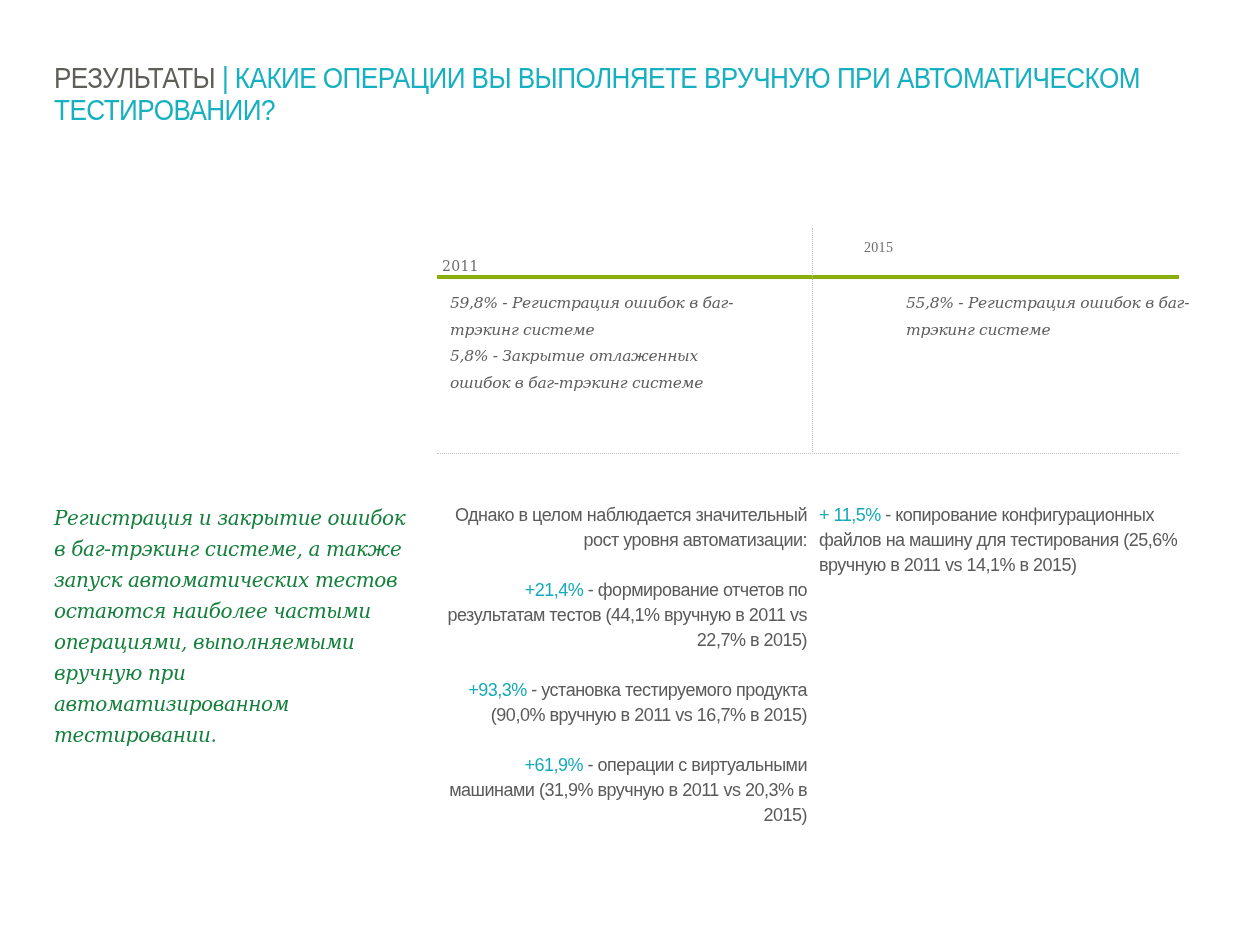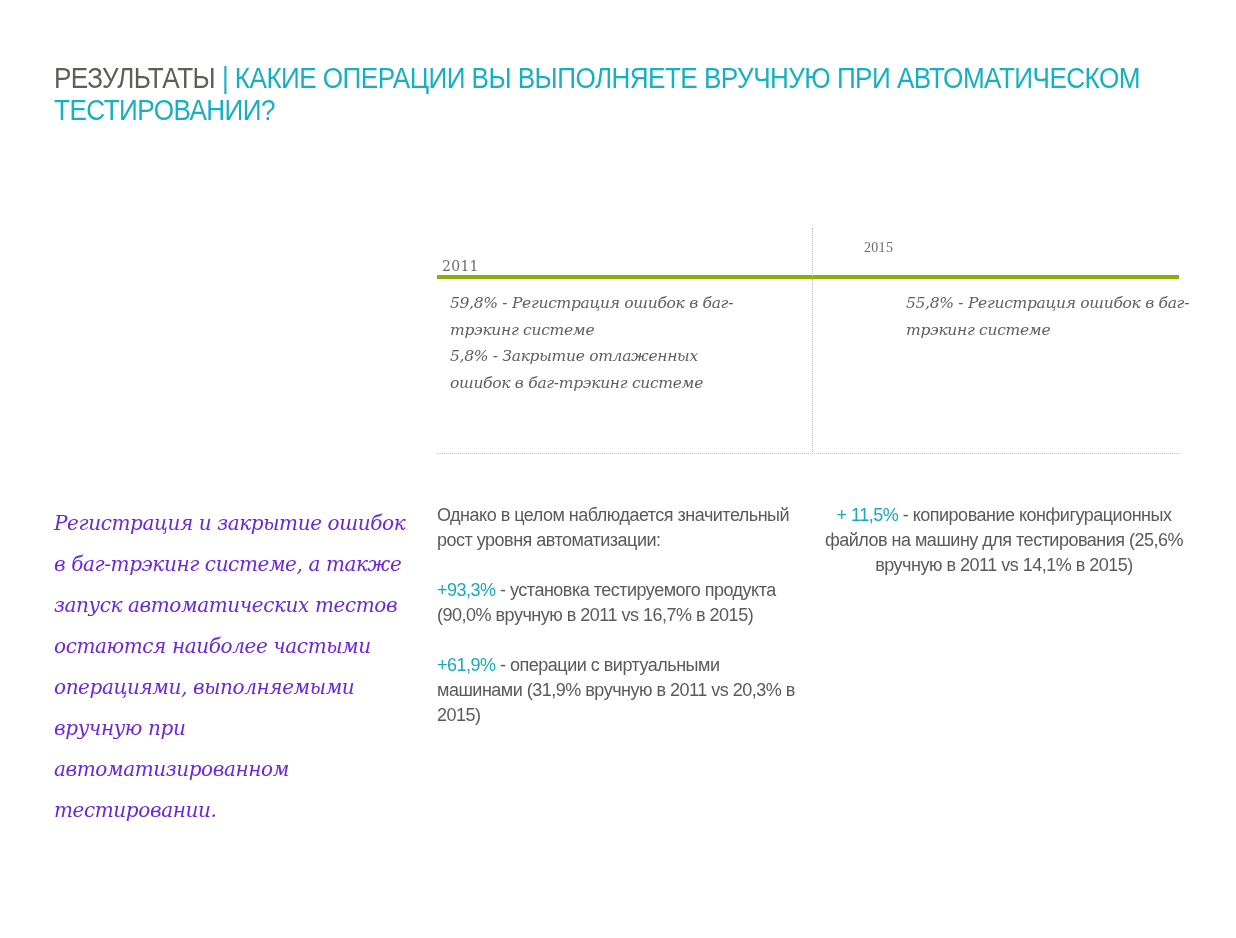--- a/index.html
+++ b/index.html
@@ -94,35 +94,35 @@
     .items .item { display: block; }
 
     .callout {
       position: absolute;
       left: 54px;
       top: 503px;
       width: 360px;
       font-family: "DejaVu Serif", serif;
       font-style: italic;
       font-size: 20px;
-      line-height: 41px;
-      color: #6d28d9;
+      line-height: 31px;
+      color: #15803d;
       letter-spacing: -0.4px;
     }
 
     .growth {
       position: absolute;
       font-family: "Liberation Sans", sans-serif;
       font-size: 18px;
       line-height: 25px;
       color: #5a5a5a;
       letter-spacing: -0.5px;
     }
-    .growth-left { left: 437px; top: 503px; width: 370px; }
-    .growth-right { left: 819px; top: 503px; width: 370px; text-align: center; }
+    .growth-left { left: 437px; top: 503px; width: 370px; text-align: right; }
+    .growth-right { left: 819px; top: 503px; width: 370px; }
     .growth .para { display: block; margin-bottom: 25px; }
     .growth .delta { color: #16aab9; }
   </style>
 </head>
 <body>
 
 <div class="title">
   <span class="prefix">РЕЗУЛЬТАТЫ</span><span class="sep"> <span>|</span>  </span><span class="question">КАКИЕ ОПЕРАЦИИ ВЫ ВЫПОЛНЯЕТЕ ВРУЧНУЮ ПРИ АВТОМАТИЧЕСКОМ ТЕСТИРОВАНИИ?</span>
 </div>
 
@@ -144,19 +144,20 @@
     <div class="items">
       <span class="item">55,8% - Регистрация ошибок в баг-трэкинг системе</span>
     </div>
   </div>
 </div>
 
 <div class="callout">Регистрация и закрытие ошибок в баг-трэкинг системе, а также запуск автоматических тестов остаются наиболее частыми операциями, выполняемыми вручную при автоматизированном тестировании.</div>
 
 <div class="growth growth-left">
   <span class="para">Однако в целом наблюдается значительный рост уровня автоматизации:</span>
+  <span class="para"><span class="delta">+21,4%</span><span> - формирование отчетов  по результатам тестов (44,1% вручную в 2011 vs 22,7% в 2015)</span></span>
   <span class="para"><span class="delta">+93,3%</span><span> - установка тестируемого продукта (90,0% вручную в 2011 vs 16,7% в 2015)</span></span>
   <span class="para"><span class="delta">+61,9%</span><span> - операции с виртуальными машинами (31,9% вручную в 2011 vs 20,3% в 2015)</span></span>
 </div>
 
 <div class="growth growth-right">
   <span class="para"><span class="delta">+ 11,5%</span><span> - копирование конфигурационных файлов на машину для тестирования (25,6% вручную в 2011 vs 14,1% в 2015)</span></span>
 </div>
 
 </body></html>

